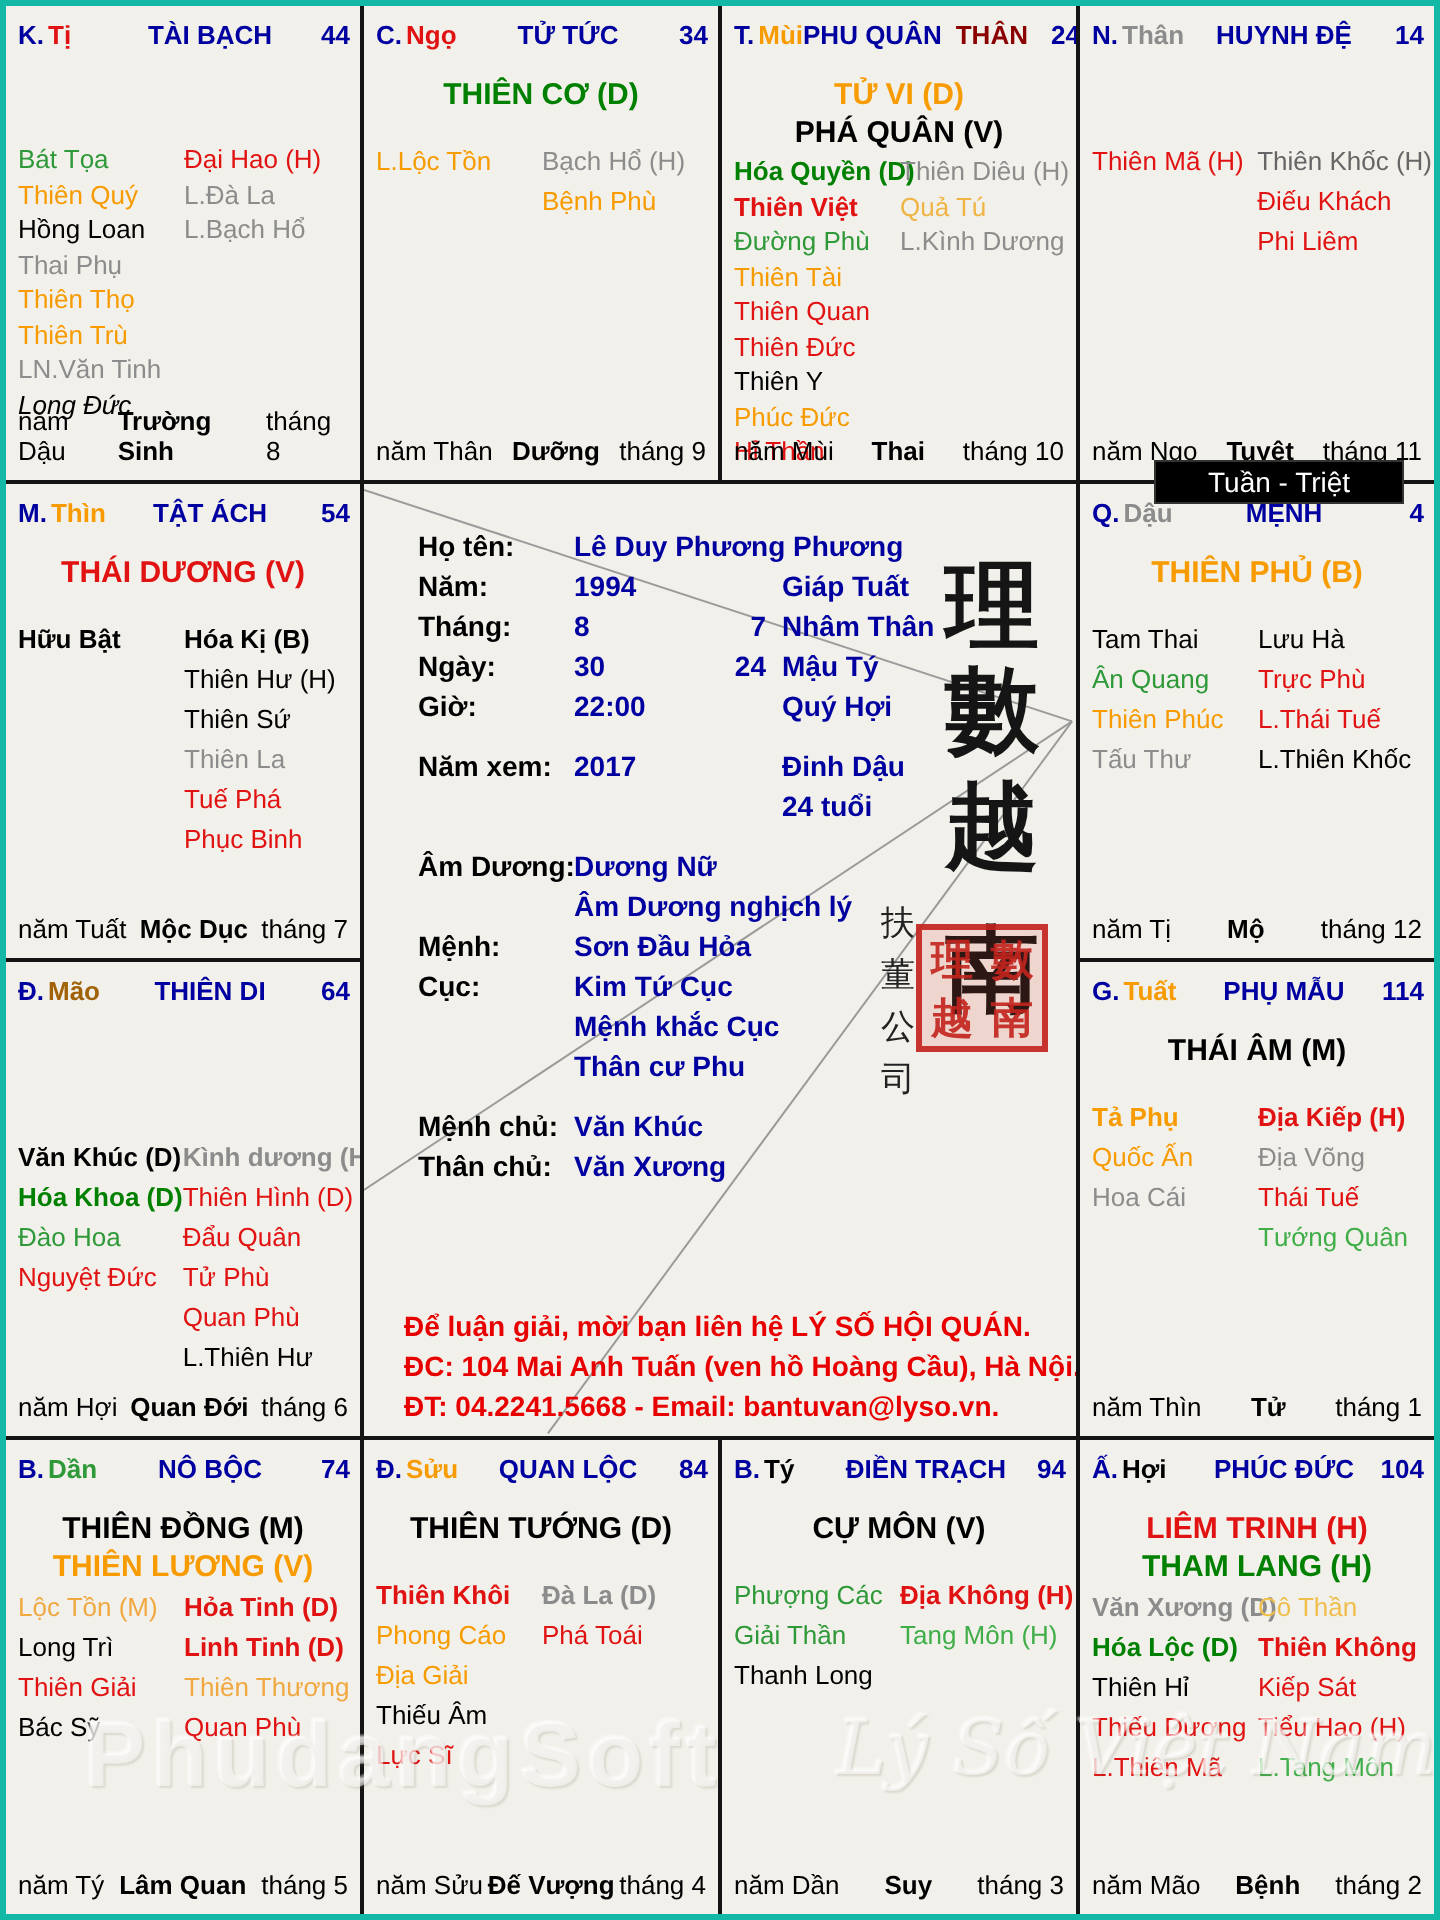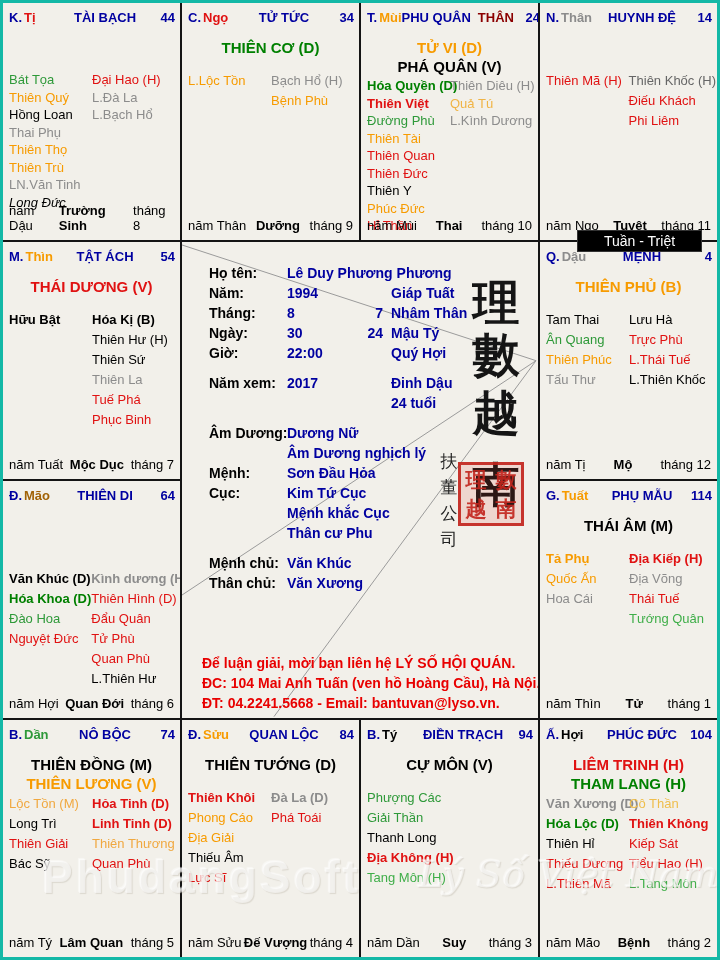--- a/index.html
+++ b/index.html
@@ -347,21 +347,21 @@
   </div>
       <div class="palace" style="grid-area: 4 / 3;">
     <div class="p-head">
       <span class="h-left"><span class="h-stem">B.</span><span class="h-branch" style="color: rgb(0, 0, 0);">Tý</span></span>
       <span class="h-mid"><span class="h-name">ĐIỀN TRẠCH</span></span>
       <span class="h-right">94</span>
     </div>
     <div class="p-main">
           <div class="star" style="color: rgb(0, 0, 0);">CỰ MÔN (V)</div>
         </div>
-    <div class="p-cols" style="top: 68px; flex-direction: column;">
+    <div class="p-cols" style="top: 68px;">
       <div class="p-left">
             <div class="star" style="color: rgb(46, 153, 57);">Phượng Các</div>
             <div class="star" style="color: rgb(46, 153, 57);">Giải Thần</div>
             <div class="star" style="color: rgb(0, 0, 0);">Thanh Long</div>
           </div>
       <div class="p-right">
             <div class="star b" style="color: rgb(224, 18, 18);">Địa Không (H)</div>
             <div class="star" style="color: rgb(63, 174, 73);">Tang Môn (H)</div>
           </div>
     </div>

